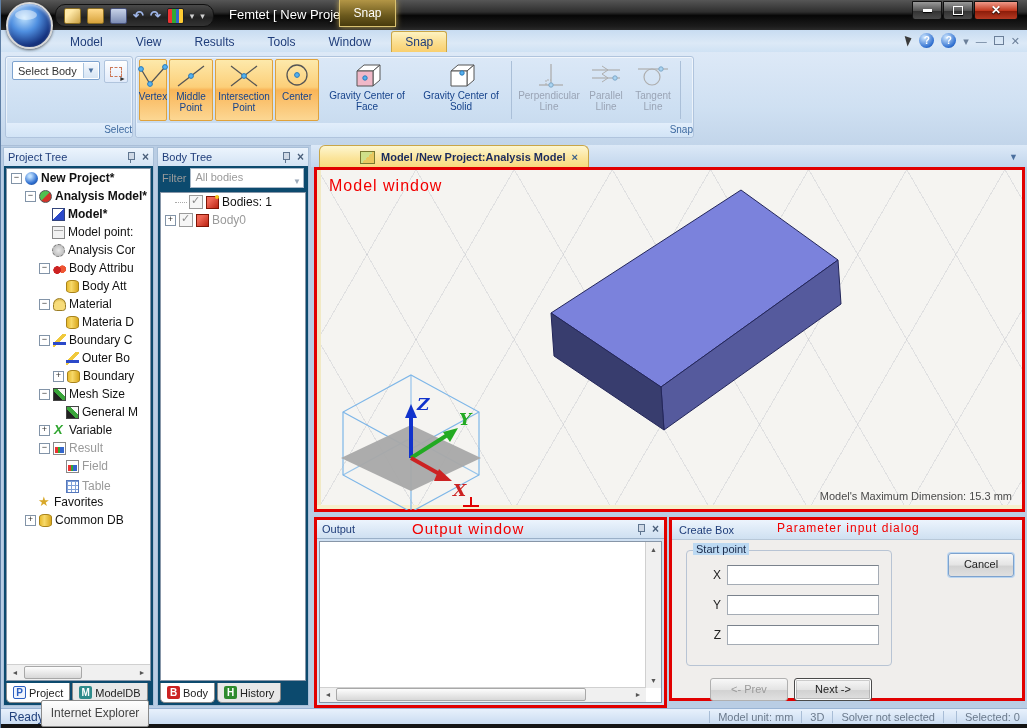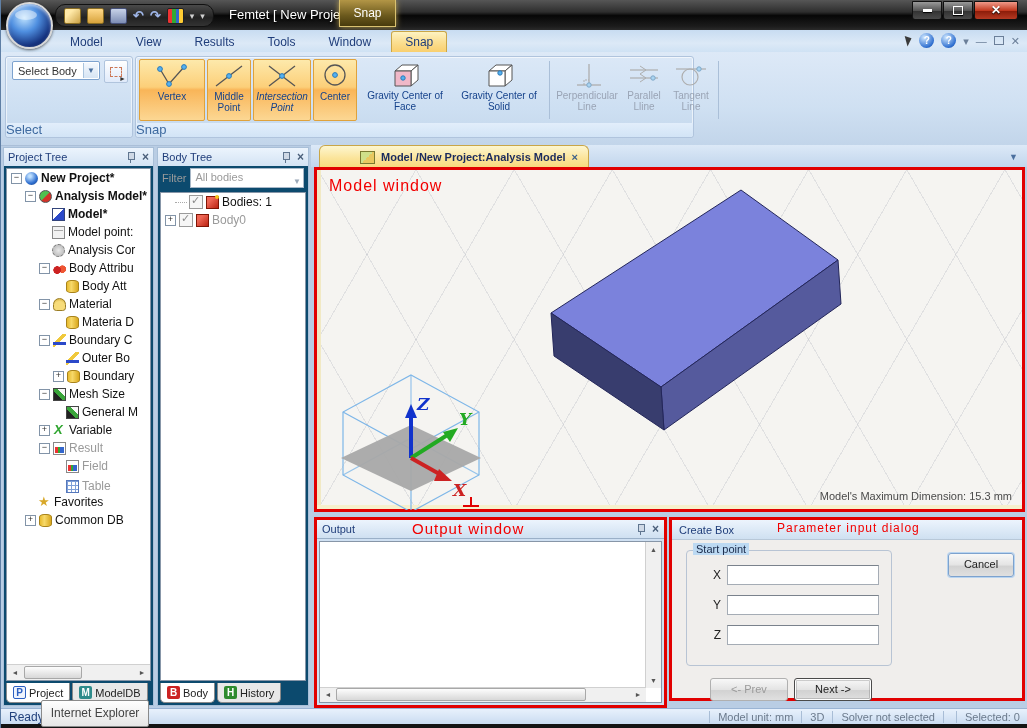--- a/index.html
+++ b/index.html
@@ -43,21 +43,21 @@
   .helpcirc{width:15px;height:15px;border-radius:50%;background:radial-gradient(circle at 35% 30%,#cfe8ff,#2f6fd0 70%,#173a7a);
     color:#fff;font-size:10px;font-weight:bold;text-align:center;line-height:15px;}
   .cursor-arrow{width:0;height:0;border-left:6px solid #3a3a3a;border-top:4px solid transparent;border-bottom:7px solid transparent;transform:rotate(-15deg);}
   .smallgl{color:#6b7f99;font-size:11px;line-height:12px;}
   .g-res2{width:8px;height:7px;border:1px solid #6b7f99;}
   
   .ribbon{position:absolute;left:0;top:52px;width:1027px;height:93px;
     background:linear-gradient(180deg,#dde9f7,#cfe0f2 60%,#c2d5ea);border-bottom:1px solid #aabfd8;}
   .rgroup{position:absolute;top:4px;height:80px;border:1px solid #b0c4dd;border-radius:3px;
     background:linear-gradient(180deg,#dbe8f7,#cddff2 65%,#c5d8ec);box-shadow:inset 0 0 0 1px rgba(255,255,255,.6);}
-  .grplabel{position:absolute;left:0;right:0;bottom:0;height:14px;font-size:13px;color:#3e6aa0;text-align:left;
+  .grplabel{position:absolute;left:0;right:0;bottom:0;height:14px;font-size:10px;color:#3e6aa0;text-align:right;
     background:linear-gradient(180deg,#e2eefb,#d2e4f6);border-radius:0 0 3px 3px;line-height:14px;}
   .combo{position:absolute;left:6px;top:4px;width:88px;height:19px;background:#fff;border:1px solid #7da2ce;
     border-radius:2px;font-size:11px;color:#333;line-height:18px;padding-left:5px;box-sizing:border-box;}
   .combo .dd{position:absolute;right:1px;top:1px;bottom:1px;width:14px;background:linear-gradient(180deg,#f4f8fd,#d7e5f4);
     border-left:1px solid #aac4de;color:#4a6f9e;font-size:8px;text-align:center;line-height:16px;}
   .seltool{position:absolute;left:98px;top:3px;width:22px;height:21px;border:1px solid #b0c4dd;border-radius:2px;
     background:linear-gradient(180deg,#fff,#dfeafa);display:flex;align-items:center;justify-content:center;}
   .seltool span{width:10px;height:8px;border:1px dashed #cc7755;display:inline-block;position:relative;}
   .seltool span::after{content:"►";position:absolute;right:-5px;bottom:-6px;font-size:7px;color:#333;}
   .rbtns{position:absolute;left:2px;top:2px;height:62px;display:flex;align-items:stretch;}
@@ -241,37 +241,37 @@
         <span>Select Body</span>
         <span class="dd">▼</span>
       </div>
       <div class="seltool">
           <span></span>
         </div>
       <div class="grplabel">Select</div>
     </div>
     <div class="rgroup" style="left:134px;width:557px;">
       <div class="rbtns">
-        <div class="rbtn active" style="width:66px;">
+        <div class="rbtn active" style="width:28px;">
           <svg class="ric" width="36" height="28" viewBox="0 0 36 28">
             <polyline points="6,7 15,22 30,5" fill="none" stroke="#555" stroke-width="1.3"></polyline>
             <circle cx="6" cy="7" r="2.4" fill="#55b1f0" stroke="#2a7ab8"></circle>
               <circle cx="15" cy="22" r="2.4" fill="#55b1f0" stroke="#2a7ab8"></circle>
               <circle cx="30" cy="5" r="2.4" fill="#55b1f0" stroke="#2a7ab8"></circle>
           </svg>
           <span class="rlbl">Vertex</span>
         </div>
         <div class="rbtn active" style="width:44px;">
           <svg class="ric" width="36" height="28" viewBox="0 0 36 28">
             <line x1="5" y1="24" x2="31" y2="4" stroke="#555" stroke-width="1.3"></line>
             <circle cx="18" cy="14" r="2.4" fill="#55b1f0" stroke="#2a7ab8"></circle>
           </svg>
           <span class="rlbl">Middle Point</span>
         </div>
-        <div class="rbtn active" style="width:58px;font-style:italic;">
+        <div class="rbtn active" style="width:58px;">
           <svg class="ric" width="36" height="28" viewBox="0 0 36 28">
             <line x1="5" y1="24" x2="31" y2="4" stroke="#555" stroke-width="1.3"></line>
               <line x1="5" y1="4" x2="31" y2="24" stroke="#555" stroke-width="1.3"></line>
             <circle cx="18" cy="14" r="2.4" fill="#55b1f0" stroke="#2a7ab8"></circle>
           </svg>
           <span class="rlbl">Intersection Point</span>
         </div>
         <div class="rbtn active" style="width:44px;">
           <svg class="ric" width="36" height="28" viewBox="0 0 36 28">
             <circle cx="18" cy="13" r="10" fill="none" stroke="#555" stroke-width="1.3"></circle>

